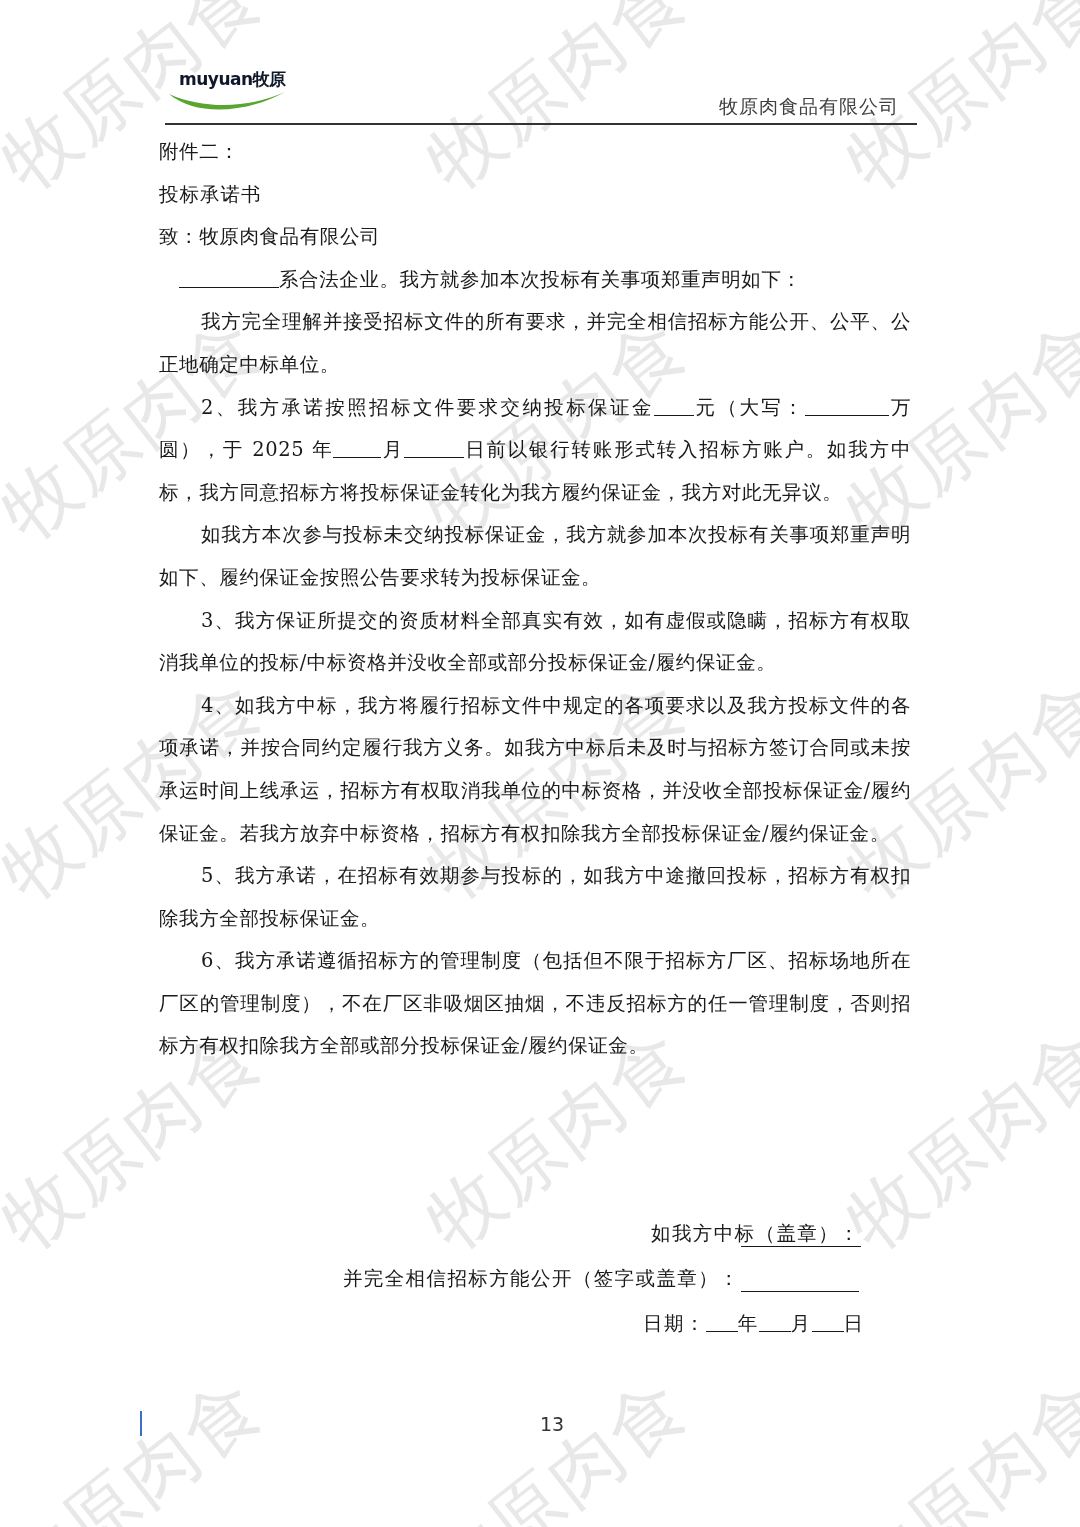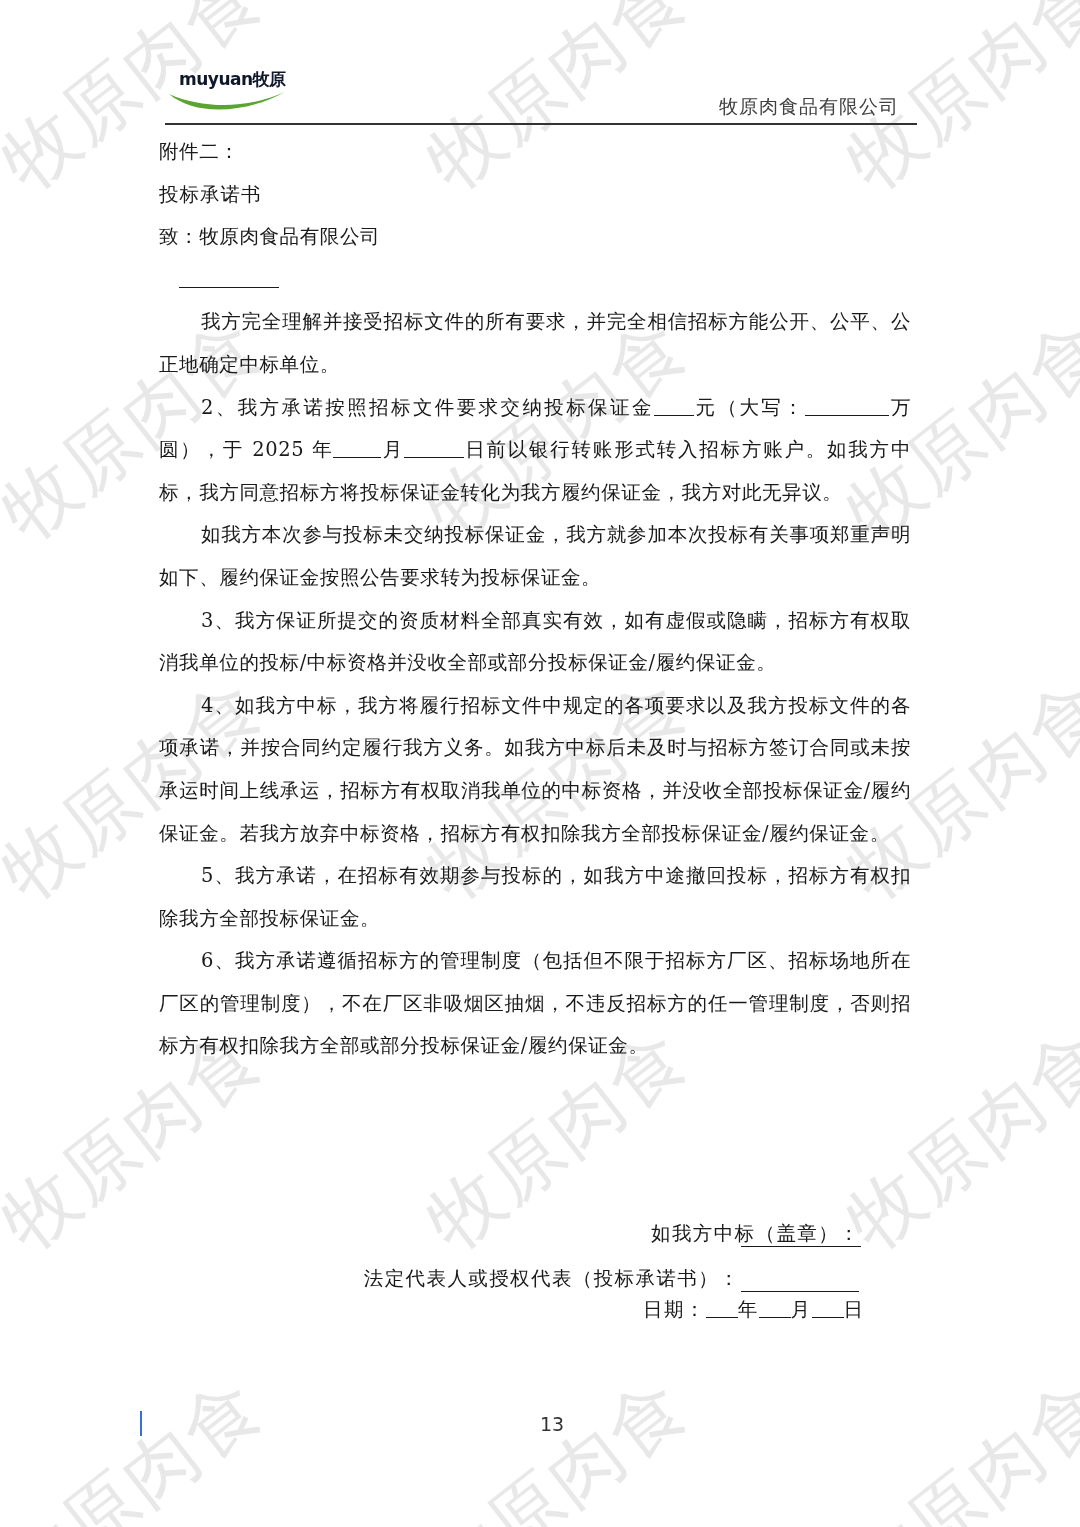--- a/index.html
+++ b/index.html
@@ -73,41 +73,41 @@
       </svg>
     </div>
     <div class="company">牧原肉食品有限公司</div>
     <div class="header-rule"></div>
   </div>
 
   <div class="body-text">
     <p>附件二：</p>
     <p class="title">投标承诺书</p>
     <p>致：牧原肉食品有限公司</p>
-    <p><span style="display:inline-block;width:20px"></span><span class="blank" style="width:100px"></span></p>
+    <p><span style="display:inline-block;width:20px"></span><span class="blank" style="width:100px"></span><span>系合法企业。我方就参加本次投标有关事项郑重声明如下：</span></p>
     <p class="indent">我方完全理解并接受招标文件的所有要求，并完全相信招标方能公开、公平、公正地确定中标单位。</p>
     <p class="indent"><span>2、我方承诺按照招标文件要求交纳投标保证金</span><span class="blank" style="width:40px"></span><span>元（大写：</span><span class="blank" style="width:84px"></span><span>万圆），于 2025 年</span><span class="blank" style="width:48px"></span><span>月</span><span class="blank" style="width:60px"></span><span>日前以银行转账形式转入招标方账户。如我方中标，我方同意招标方将投标保证金转化为我方履约保证金，我方对此无异议。</span></p>
     <p class="indent">如我方本次参与投标未交纳投标保证金，我方就参加本次投标有关事项郑重声明如下、履约保证金按照公告要求转为投标保证金。</p>
     <p class="indent">3、我方保证所提交的资质材料全部真实有效，如有虚假或隐瞒，招标方有权取消我单位的投标/中标资格并没收全部或部分投标保证金/履约保证金。</p>
     <p class="indent">4、如我方中标，我方将履行招标文件中规定的各项要求以及我方投标文件的各项承诺，并按合同约定履行我方义务。如我方中标后未及时与招标方签订合同或未按承运时间上线承运，招标方有权取消我单位的中标资格，并没收全部投标保证金/履约保证金。若我方放弃中标资格，招标方有权扣除我方全部投标保证金/履约保证金。</p>
     <p class="indent">5、我方承诺，在招标有效期参与投标的，如我方中途撤回投标，招标方有权扣除我方全部投标保证金。</p>
     <p class="indent">6、我方承诺遵循招标方的管理制度（包括但不限于招标方厂区、招标场地所在厂区的管理制度），不在厂区非吸烟区抽烟，不违反招标方的任一管理制度，否则招标方有权扣除我方全部或部分投标保证金/履约保证金。</p>
   </div>
 
   <div class="sign-block">
     <div class="sign-row" style="right:220px; top:10px;">
       <span>如我方中标（盖章）：</span>
     </div>
     <span class="blank" style="position:absolute; left:741px; top:14px; width:120px;"></span>
 
     <div class="sign-row" style="right:340px; top:55px;">
-      <span>法定代表人或授权代表（投标承诺书）：</span>
+      <span>并完全相信招标方能公开（签字或盖章）：</span>
     </div>
     <span class="blank" style="position:absolute; left:741px; top:59px; width:118px;"></span>
 
-    <div class="sign-row" style="left:643px; top:85px;">
+    <div class="sign-row" style="left:643px; top:99px;">
       <span>日期：</span><span class="blank" style="width:32px"></span><span>年</span><span class="blank" style="width:32px"></span><span>月</span><span class="blank" style="width:32px"></span><span>日</span>
     </div>
   </div>
 
   <div class="cursor"></div>
   <div class="page-num">13</div>
 </div>
 
 </body></html>

